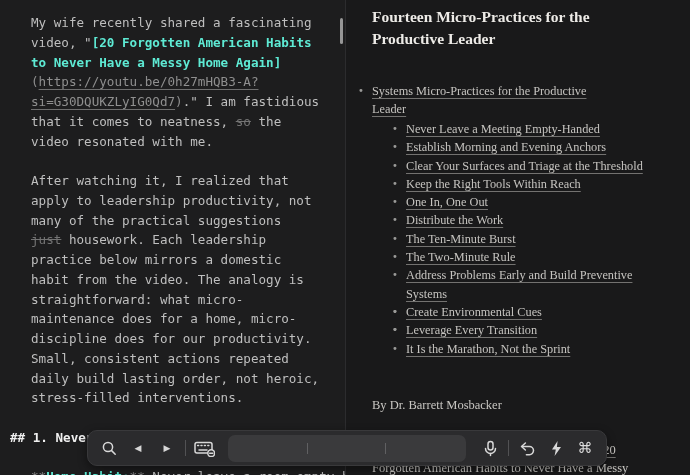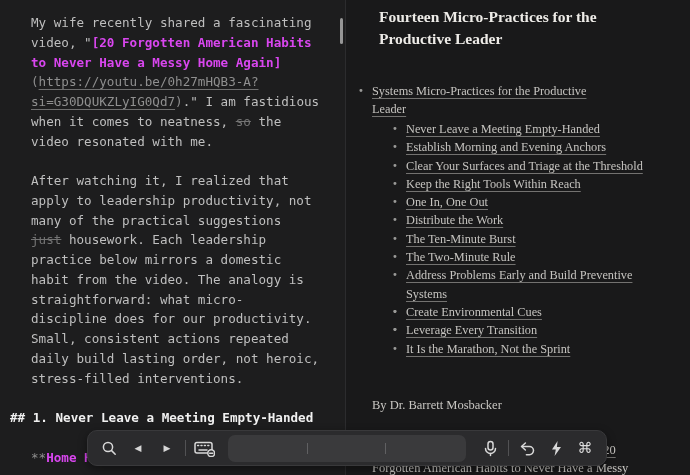--- a/index.html
+++ b/index.html
@@ -6,36 +6,36 @@
   #stage{position:relative;width:690px;height:475px;overflow:hidden;background:#191919;
          font-family:"Liberation Sans",sans-serif;}
 
   
   #editor-pane{position:absolute;left:0;top:0;width:345px;height:475px;background:#1d1d1e;overflow:hidden;}
   #editor{position:absolute;left:31px;top:13px;
           font-family:"DejaVu Sans Mono","Liberation Mono",monospace;
           font-size:12.6px;}
   .ed-line{height:19.75px;line-height:19.75px;white-space:pre;}
   .seg-normal{color:#bfbfbf;}
-  .seg-bold{color:#d946ef;font-weight:bold;}
+  .seg-bold{color:#5eead4;font-weight:bold;}
   .seg-url{color:#8f8f8f;text-decoration:underline;text-underline-offset:3px;text-decoration-color:#6f6f6f;text-align:center;}
   .seg-dim{color:#8f8f8f;}
   .seg-strike{color:#737373;text-decoration:line-through;}
   .ed-line.heading{margin-left:-21px;}
   .seg-heading{color:#f0f0f0;font-weight:bold;}
   #editor-scrollbar{position:absolute;left:340px;top:18px;width:3px;height:26px;border-radius:2px;background:#969696;}
 
   
   #pane-divider{position:absolute;left:345px;top:0;width:1px;height:475px;background:#2c2c2e;}
 
   
   #preview-pane{position:absolute;left:346px;top:0;width:344px;height:475px;background:#19191a;overflow:hidden;
                 font-family:"Liberation Serif","DejaVu Serif",serif;color:#c9c7c3;}
   #preview-title{position:absolute;left:26px;top:6px;font-size:15.5px;font-weight:bold;color:#edebe7;line-height:22px;}
-  #preview-title div{white-space:nowrap;margin-left:7px;}
+  #preview-title div{white-space:nowrap;}
   .toc-link{color:#c6c4c0;text-decoration:underline;text-decoration-color:rgba(190,188,184,.55);
             text-underline-offset:2.5px;cursor:pointer;}
   #toc-top{position:absolute;left:26px;top:82px;font-size:12.3px;line-height:18.3px;}
   #toc-sub{position:absolute;left:60px;top:120px;font-size:12.3px;line-height:18.3px;}
   .toc-item{position:relative;}
   .toc-line{white-space:nowrap;}
   .toc-bullet{position:absolute;left:-14px;top:0;color:#9a9a98;font-family:"DejaVu Sans",sans-serif;font-size:10px;}
   #byline{position:absolute;left:26px;top:396px;font-size:12.5px;line-height:18px;color:#c9c7c3;}
   #preview-para{position:absolute;left:26px;top:441px;font-size:12.5px;line-height:18.3px;color:#c9c7c3;}
   .para-line{white-space:nowrap;}
@@ -60,30 +60,31 @@
 
 <div id="stage">
 
   <div id="editor-pane">
     <div id="editor">
         <div class="ed-line"><span class="seg-normal">My wife recently shared a fascinating</span></div>
         <div class="ed-line"><span class="seg-normal">video, "</span><span class="seg-bold">[20 Forgotten American Habits</span></div>
         <div class="ed-line"><span class="seg-bold">to Never Have a Messy Home Again]</span></div>
         <div class="ed-line"><span class="seg-dim">(</span><span class="seg-url">https://youtu.be/0h27mHQB3-A?</span></div>
         <div class="ed-line"><span class="seg-url">si=G30DQUKZLyIG0Qd7</span><span class="seg-dim">)</span><span class="seg-normal">." I am fastidious</span></div>
-        <div class="ed-line"><span class="seg-normal">when it comes to neatness, </span><span class="seg-strike">so</span><span class="seg-normal"> the</span></div>
+        <div class="ed-line"><span class="seg-normal">that it comes to neatness, </span><span class="seg-strike">so</span><span class="seg-normal"> the</span></div>
         <div class="ed-line"><span class="seg-normal">video resonated with me.</span></div>
         <div class="ed-line"></div>
         <div class="ed-line"><span class="seg-normal">After watching it, I realized that</span></div>
         <div class="ed-line"><span class="seg-normal">apply to leadership productivity, not</span></div>
         <div class="ed-line"><span class="seg-normal">many of the practical suggestions</span></div>
         <div class="ed-line"><span class="seg-strike">just</span><span class="seg-normal"> housework. Each leadership</span></div>
         <div class="ed-line"><span class="seg-normal">practice below mirrors a domestic</span></div>
         <div class="ed-line"><span class="seg-normal">habit from the video. The analogy is</span></div>
         <div class="ed-line"><span class="seg-normal">straightforward: what micro-</span></div>
+        <div class="ed-line"><span class="seg-normal">maintenance does for a home, micro-</span></div>
         <div class="ed-line"><span class="seg-normal">discipline does for our productivity.</span></div>
         <div class="ed-line"><span class="seg-normal">Small, consistent actions repeated</span></div>
         <div class="ed-line"><span class="seg-normal">daily build lasting order, not heroic,</span></div>
         <div class="ed-line"><span class="seg-normal">stress-filled interventions.</span></div>
         <div class="ed-line"></div>
         <div class="ed-line heading"><span class="seg-heading">## 1. Never Leave a Meeting Empty-Handed</span></div>
         <div class="ed-line"></div>
         <div class="ed-line"><span class="seg-dim">**</span><span class="seg-bold">Home Habit:</span><span class="seg-dim">**</span><span class="seg-normal"> Never leave a room empty-handed</span></div>
       </div>
     <div id="editor-scrollbar"></div>

